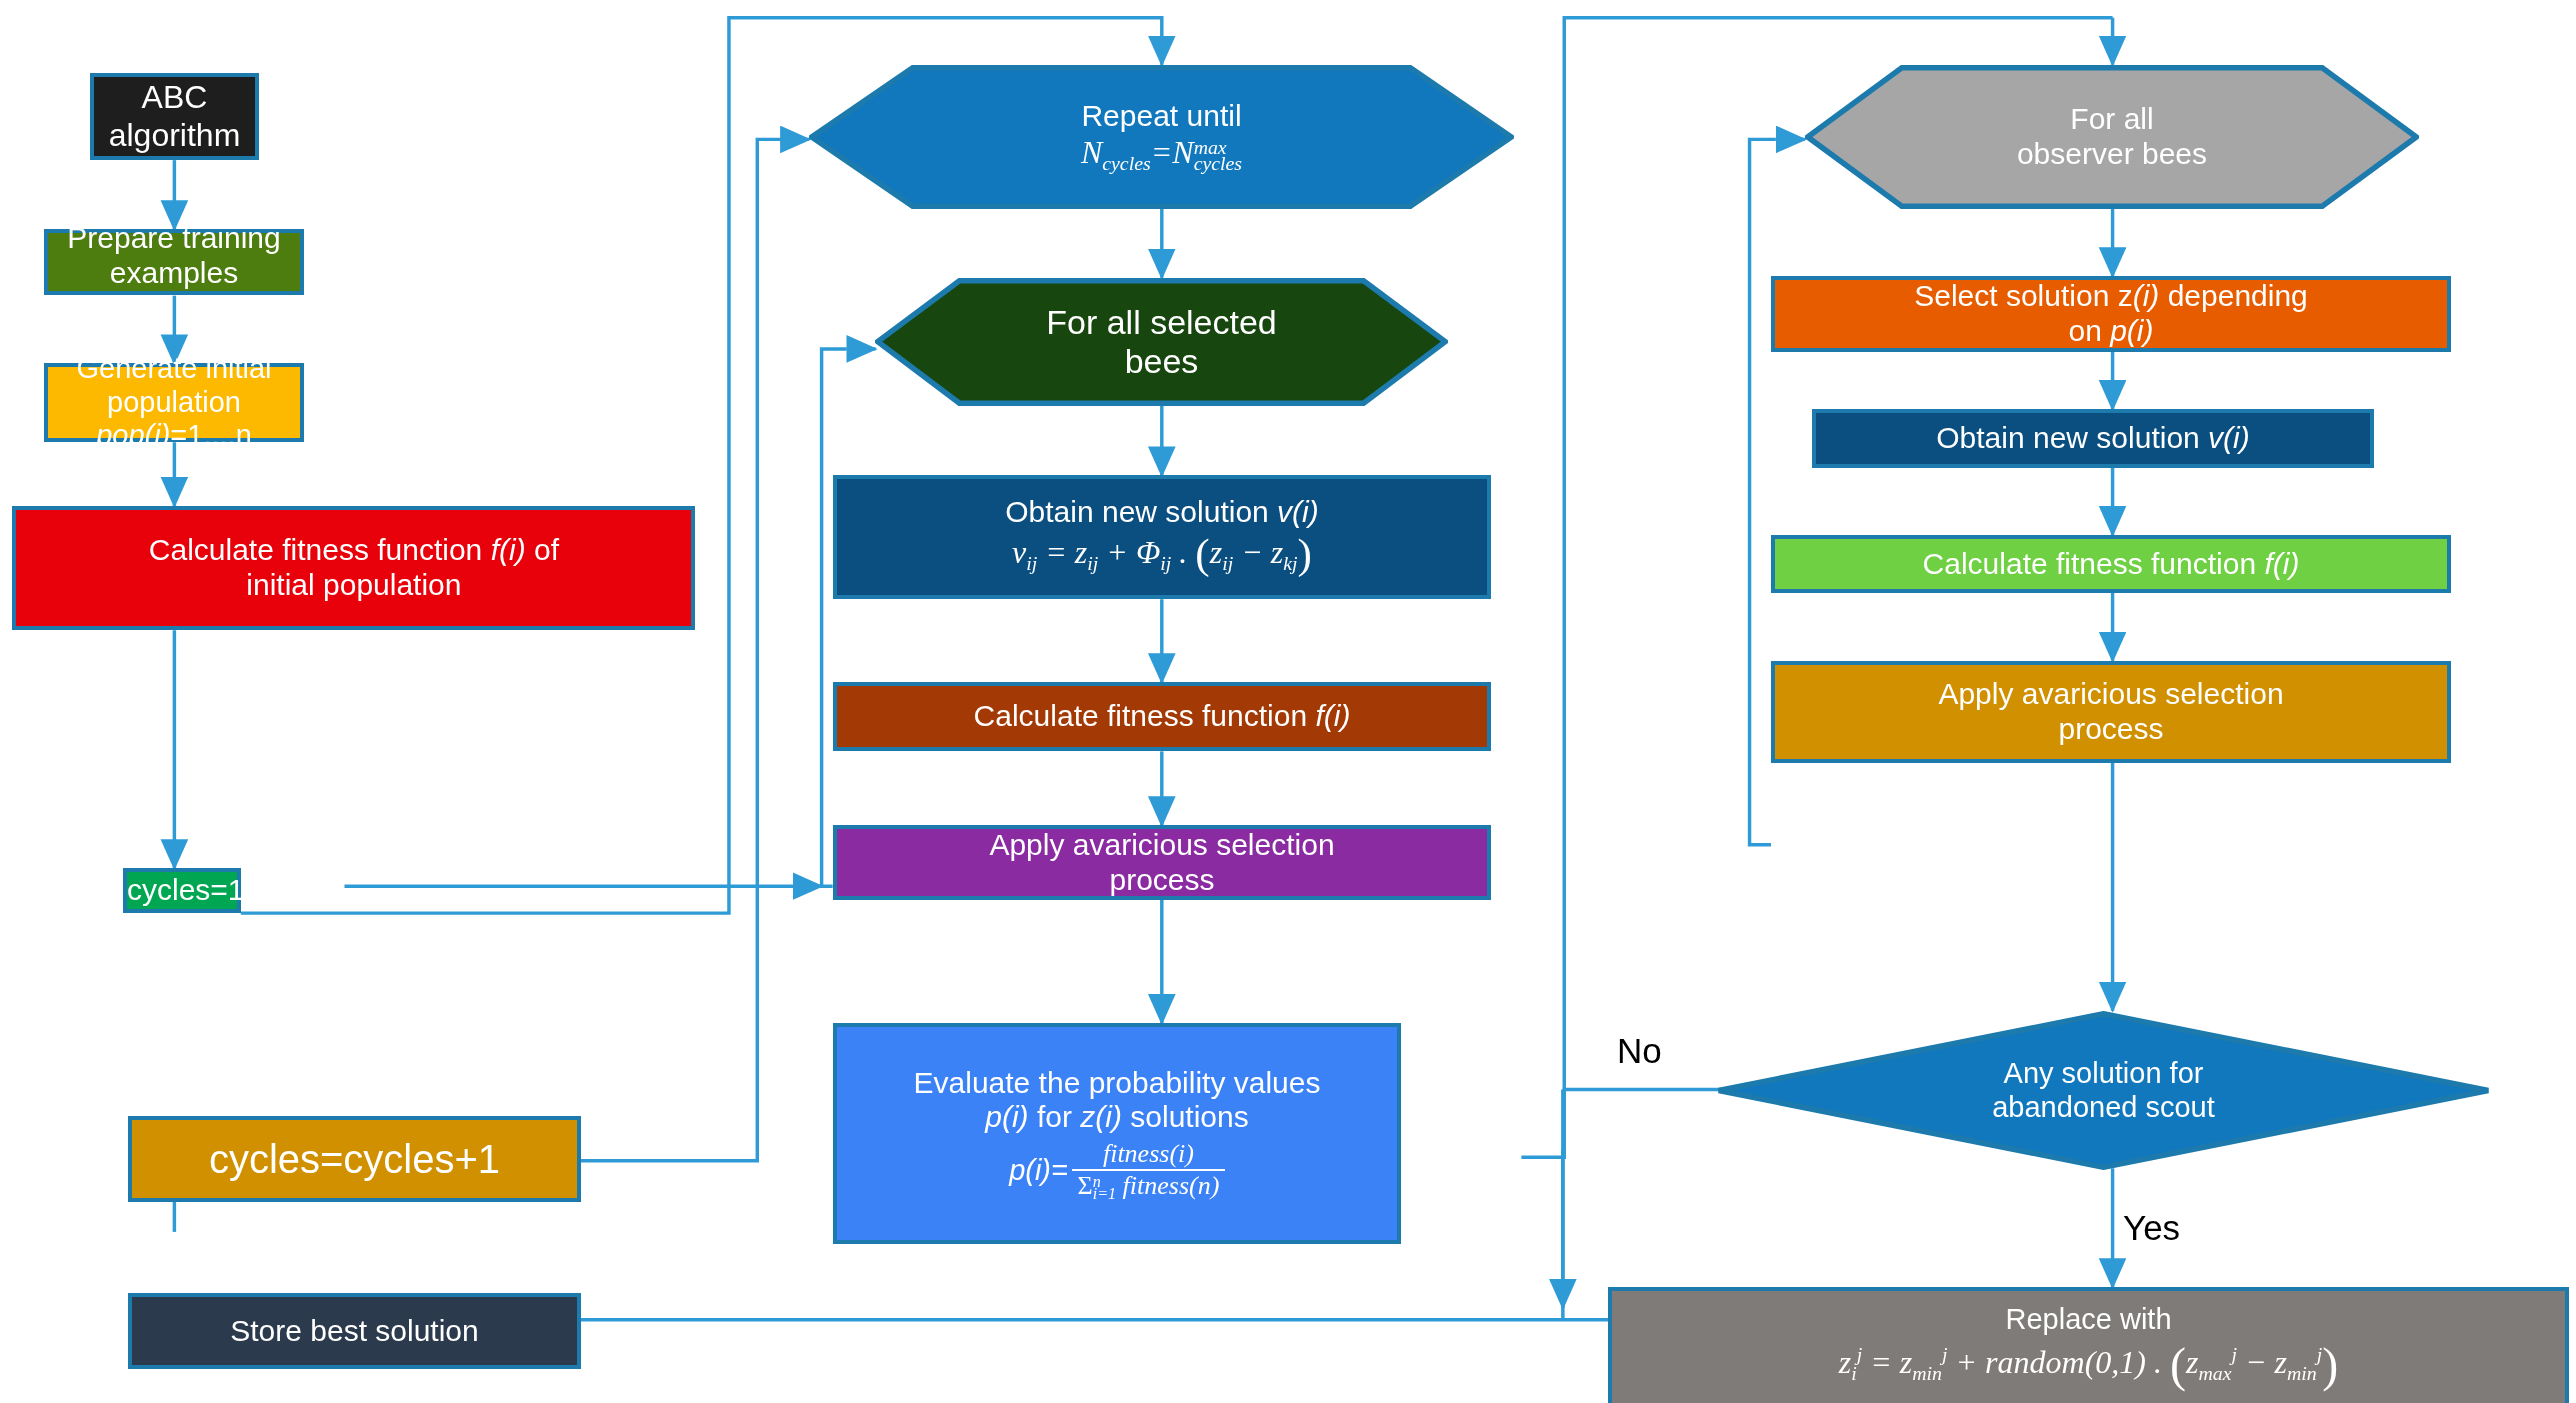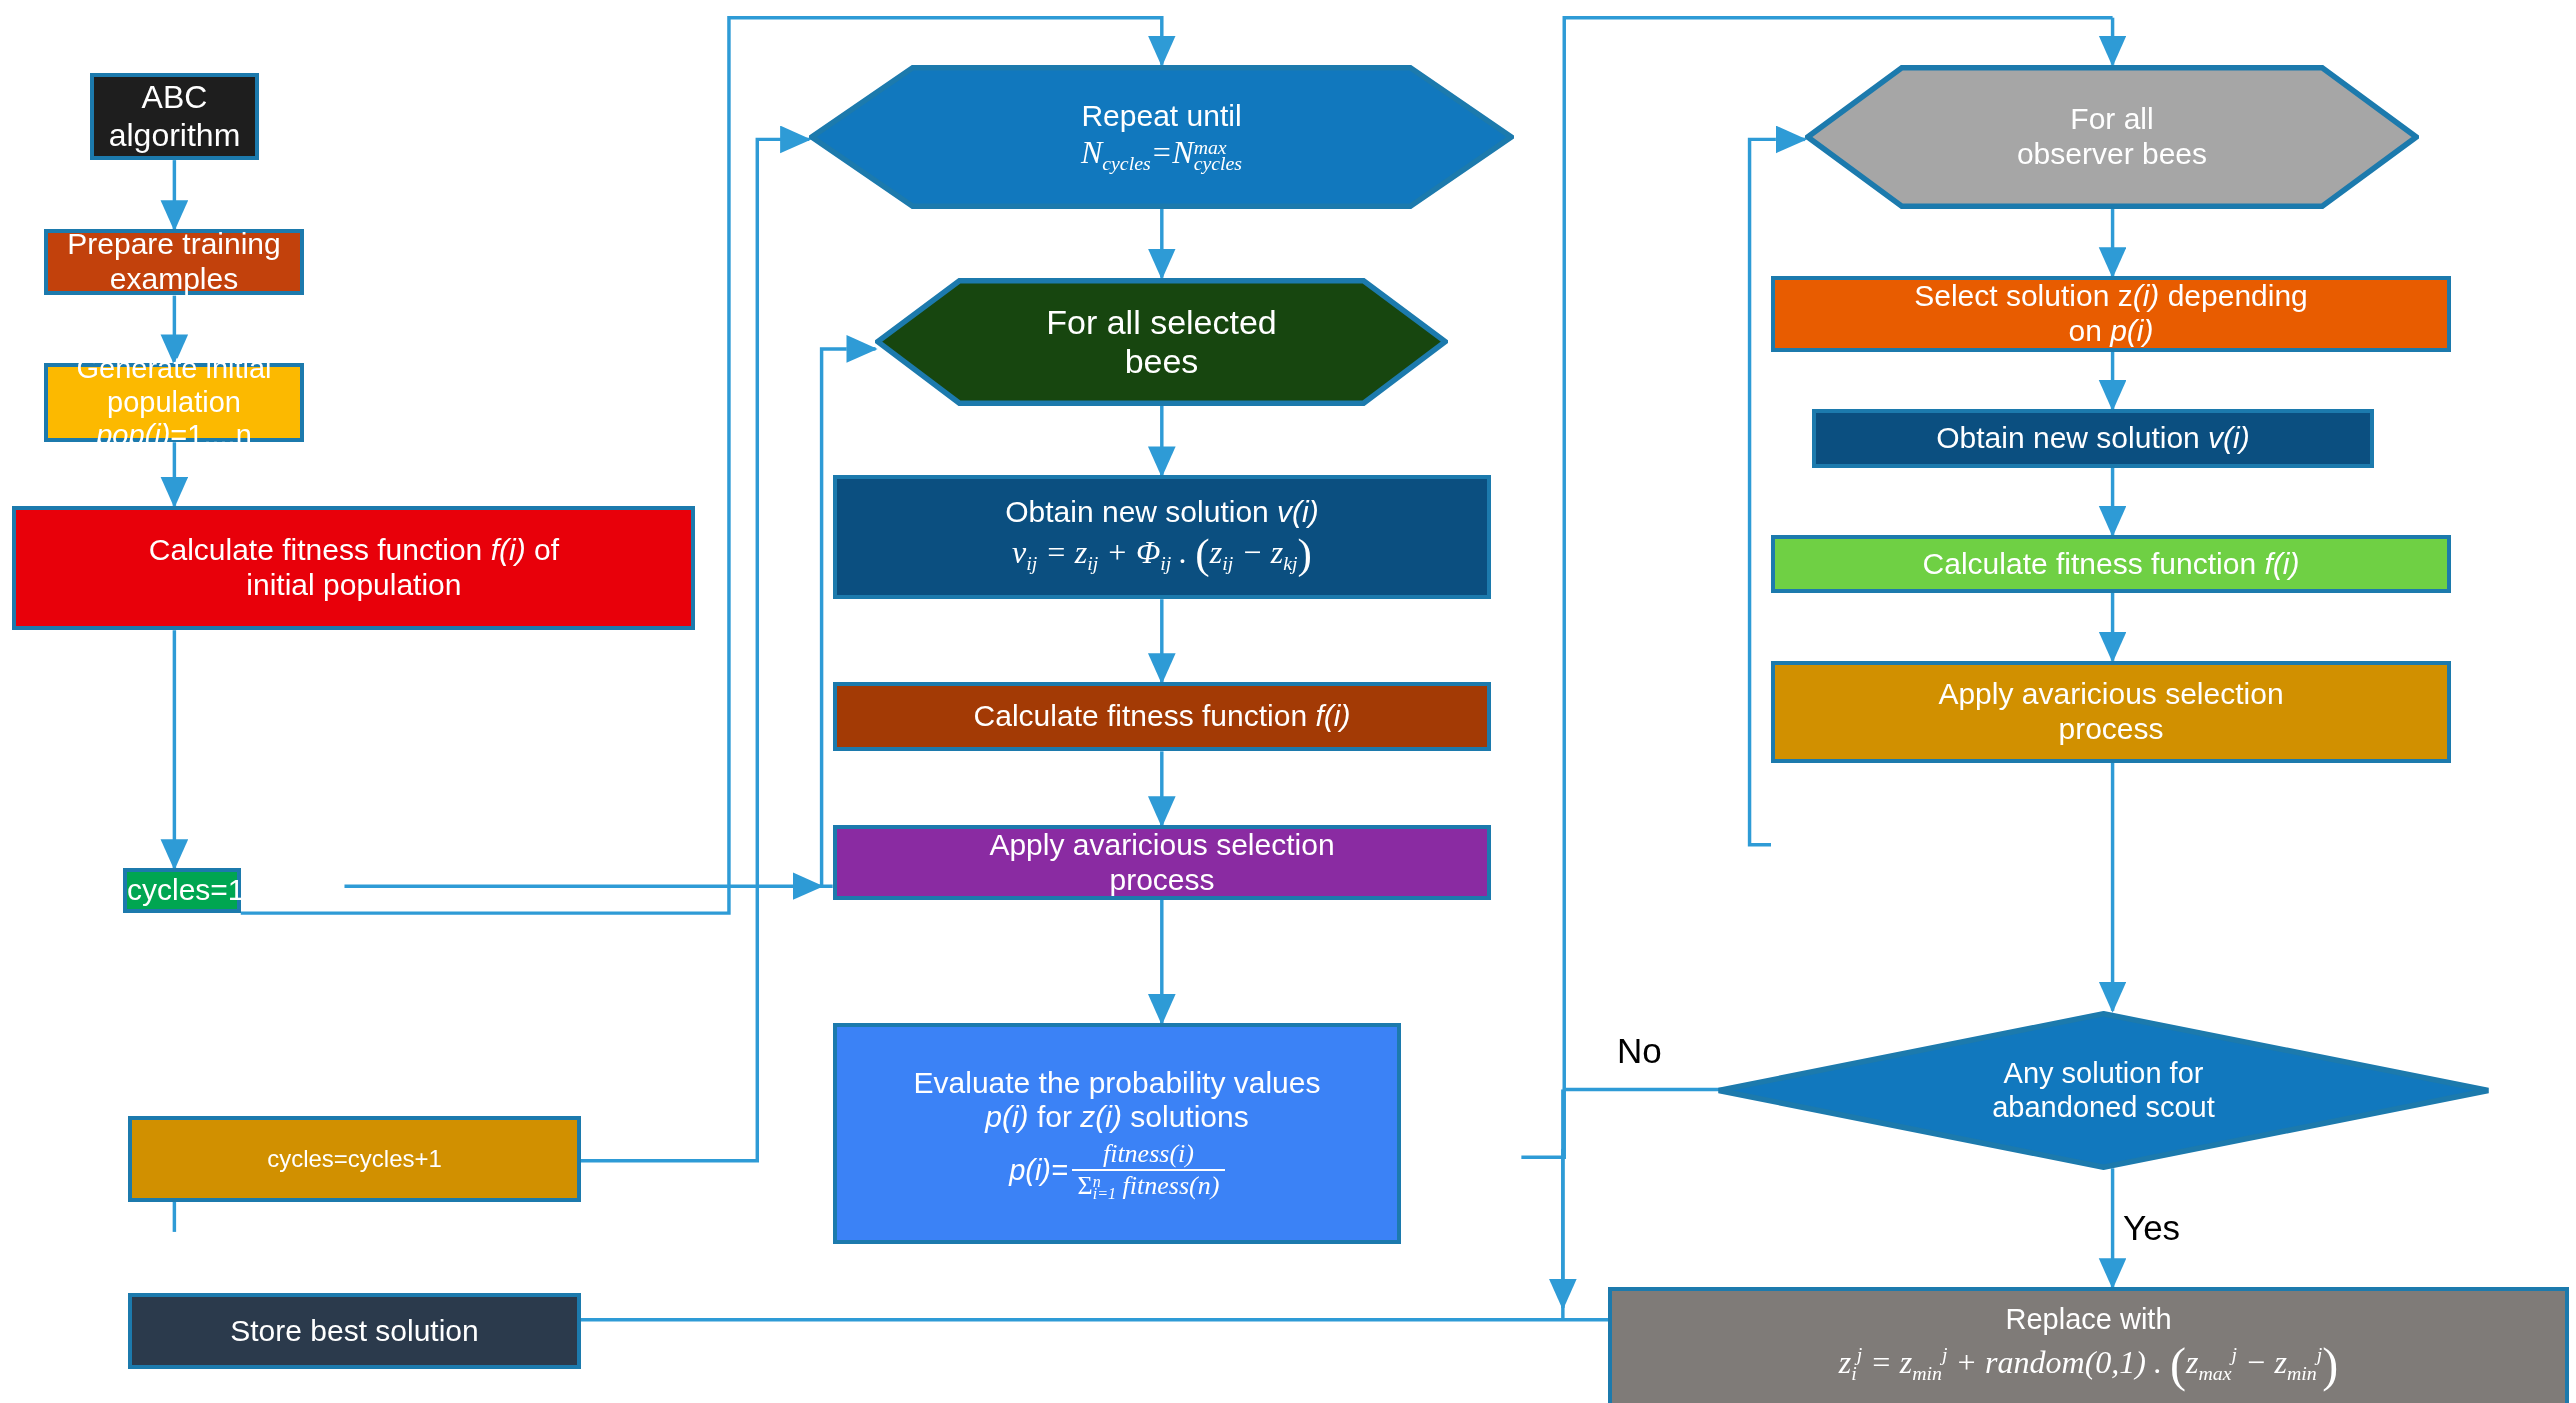--- a/index.html
+++ b/index.html
@@ -88,21 +88,21 @@
       <path d="M2320,1895 L2320,1895"></path>
     </g>
     <path d="M2260,1650 L2260,1880" fill="none" stroke="#2E9BD6" stroke-width="5" marker-end="url(#ah)"></path>
     <path d="M2332,1897 L370,1897" fill="none" stroke="#2E9BD6" stroke-width="5" marker-end="url(#ah)"></path>
   </svg>
 
   <div class="node" style="left:90px;top:65px;width:169px;height:87px;background:#1E1E1E;font-size:32px;">
     <span class="txt">ABC algorithm</span>
   </div>
 
-  <div class="node" style="left:44px;top:221px;width:260px;height:66px;background:#c2410c;font-size:30px;">
+  <div class="node" style="left:44px;top:221px;width:260px;height:66px;background:#4d7c0f;font-size:30px;align-items:flex-end;">
     <span class="txt">Prepare training examples</span>
   </div>
 
   <div class="node" style="left:44px;top:355px;width:260px;height:79px;background:#FCB900;font-size:29px;">
     <span class="txt">
       <span>Generate initial population</span><br>
       <span class="it">pop(i)</span><span>=1....n</span>
     </span>
   </div>
 
@@ -113,21 +113,21 @@
     </span>
   </div>
 
   <div class="node" style="left:123px;top:860px;width:118px;height:45px;background:#00A651;font-size:30px;"></div>
 
   <div class="node" style="left:123px;top:860px;width:118px;height:45px;background:#00A651;font-size:30px;">
     <span class="txt">cycles=1</span>
   </div>
 
   <div class="node" style="left:128px;top:1108px;width:453px;height:86px;background:#D19000;font-size:30px;"></div>
-  <div class="node" style="left:128px;top:1108px;width:453px;height:86px;background:#D19000;font-size:24px;">
+  <div class="node" style="left:128px;top:1108px;width:453px;height:86px;background:#D19000;font-size:40px;">
     <span class="txt">cycles=cycles+1</span>
   </div>
 
   <div class="node" style="left:128px;top:1285px;width:453px;height:76px;background:#2B3A4C;font-size:30px;">
     <span class="txt">Store best solution</span>
   </div>
 
   <div class="node hex" style="left:809px;top:57px;width:705px;height:144px;font-size:30px;">
     <svg viewBox="0 0 1020 208" preserveAspectRatio="none">
       <polygon points="150,4 870,4 1016,104 870,204 150,204 4,104" fill="#1178BE" stroke="#1C7AAD" stroke-width="8"></polygon>

